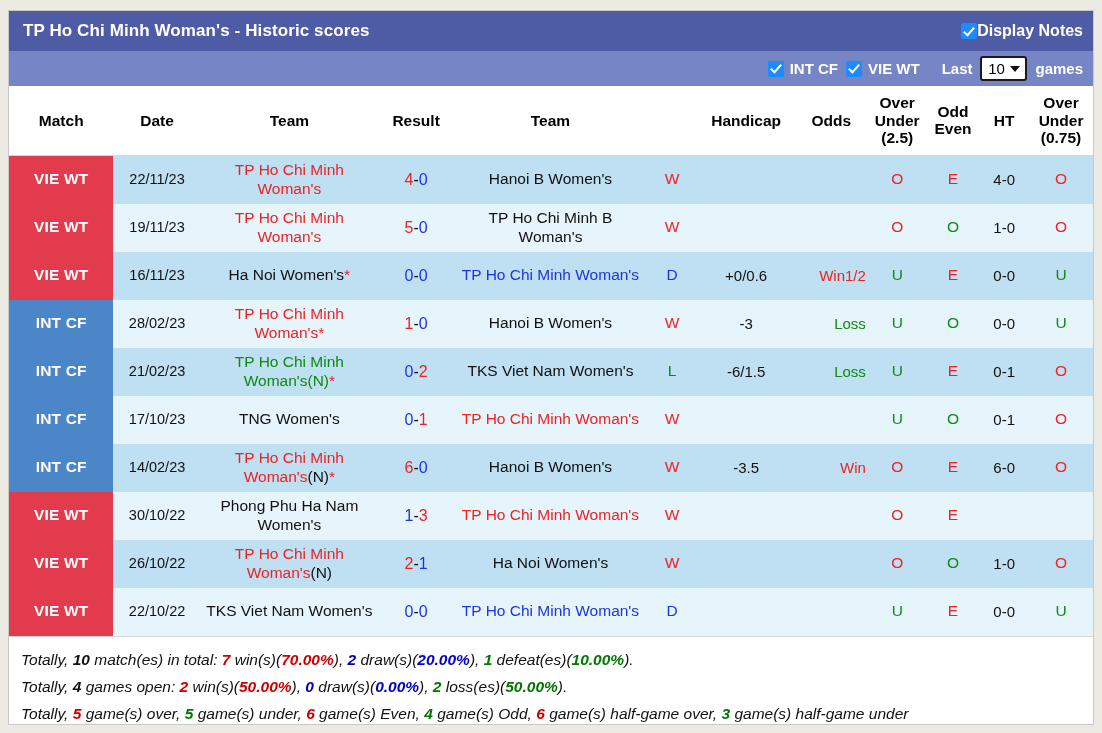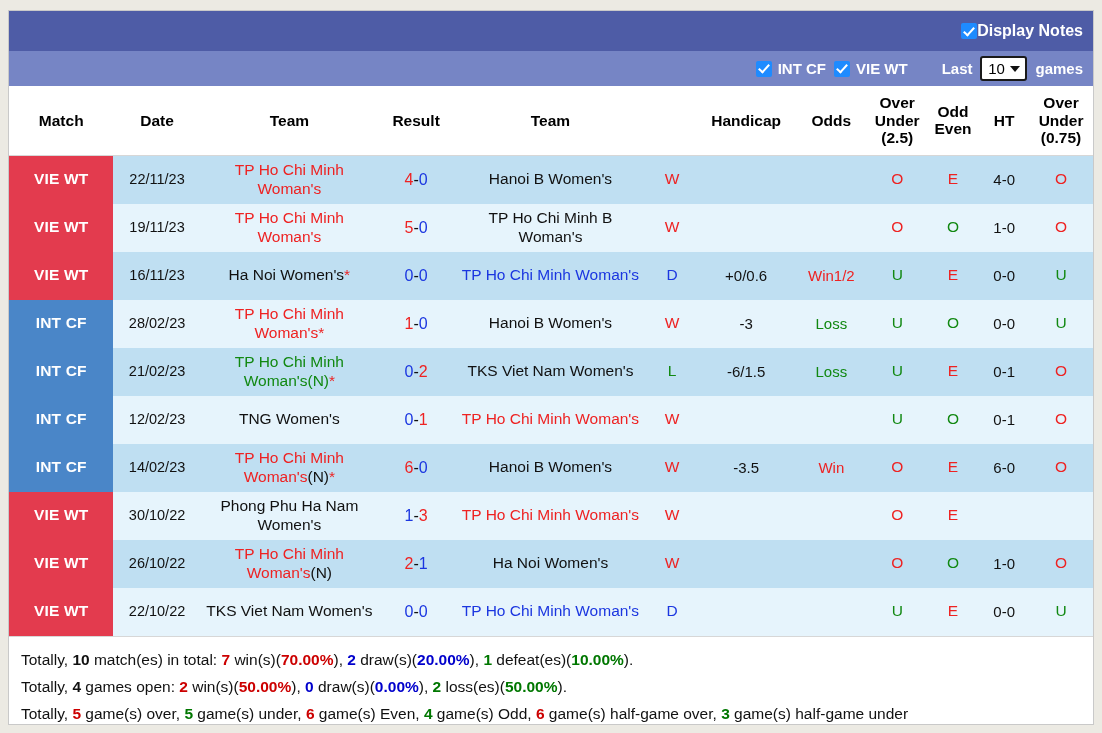--- a/index.html
+++ b/index.html
@@ -106,65 +106,66 @@
     letter-spacing:.2px;
   }
   .badge.vie{background:#e33b4e;}
   .badge.int{background:#4a86c8;}
 
   td.date{font-size:14.5px;color:#111;}
   td.team{font-size:15.5px;line-height:1.22;}
   td.result{font-size:16px;font-weight:normal;white-space:nowrap;}
   td.wdl{font-size:15.5px;}
   td.hcap{font-size:15px;}
-  td.odds{font-size:15px;}
+  td.odds{font-size:15px;text-align:right;}
   td.mark{font-size:15.5px;}
   td.ht{font-size:15px;color:#111;}
 
   .red{color:#ee2222;}
   .blue{color:#1b36e0;}
   .green{color:#118811;}
   .black{color:#111111;}
   .dkred{color:#cc0000;}
   .dkgreen{color:#007700;}
   .dkblue{color:#0000cc;}
 
   
   .footer{
     border-top:1px solid #d7d7d7;
     padding:10px 12px 8px 12px;
     font-size:15.5px;color:#1a1a1a;
     background:#ffffff;
   }
-  .footer .line{padding:4px 0 5px 0;white-space:nowrap;}
+  .footer .line{padding:4px 0 5px 0;white-space:nowrap;font-style:italic;}
   .footer b{font-weight:bold;}
 </style>
 </head>
 <body>
 
 <div class="frame">
 
   <div class="titlebar">
+    <span class="title">TP Ho Chi Minh Woman's - Historic scores</span>
     <span class="spacer"></span>
     <span class="notes-wrap">
       <span class="cbx"></span>
       <span class="notes-label">Display Notes</span>
     </span>
   </div>
 
   <div class="filterbar">
     <span class="chk-group">
       <span class="cbx"></span>
       <span class="f-label">INT CF</span>
     </span>
     <span class="chk-group">
       <span class="cbx"></span>
       <span class="f-label">VIE WT</span>
     </span>
-    <span class="f-label" style="margin-left:26px">Last</span>
+    <span class="f-label" style="margin-left:14px">Last</span>
     <span class="select-box">
       <span>10</span>
       <span class="caret"></span>
     </span>
     <span class="f-label">games</span>
   </div>
 
   <table class="scores">
     <colgroup>
       <col class="c-match">
@@ -285,21 +286,21 @@
           <td class="odds"><span class="green">Loss</span></td>
           <td class="mark"><span class="green">U</span></td>
           <td class="mark"><span class="red">E</span></td>
           <td class="ht"><span class="black">0-1</span></td>
           <td class="mark"><span class="red">O</span></td>
         </tr>
         <tr class="even">
           <td>
             <div class="badge int">INT CF</div>
           </td>
-          <td class="date">12/02/23</td>
+          <td class="date">17/10/23</td>
           <td class="team"><span class="black">TNG Women's</span></td>
           <td class="result"><span class="blue">0</span><span class="black">-</span><span class="red">1</span></td>
           <td class="team"><span class="red">TP Ho Chi Minh Woman's</span></td>
           <td class="wdl"><span class="red">W</span></td>
           <td class="hcap"></td>
           <td class="odds"></td>
           <td class="mark"><span class="green">U</span></td>
           <td class="mark"><span class="green">O</span></td>
           <td class="ht"><span class="black">0-1</span></td>
           <td class="mark"><span class="red">O</span></td>

